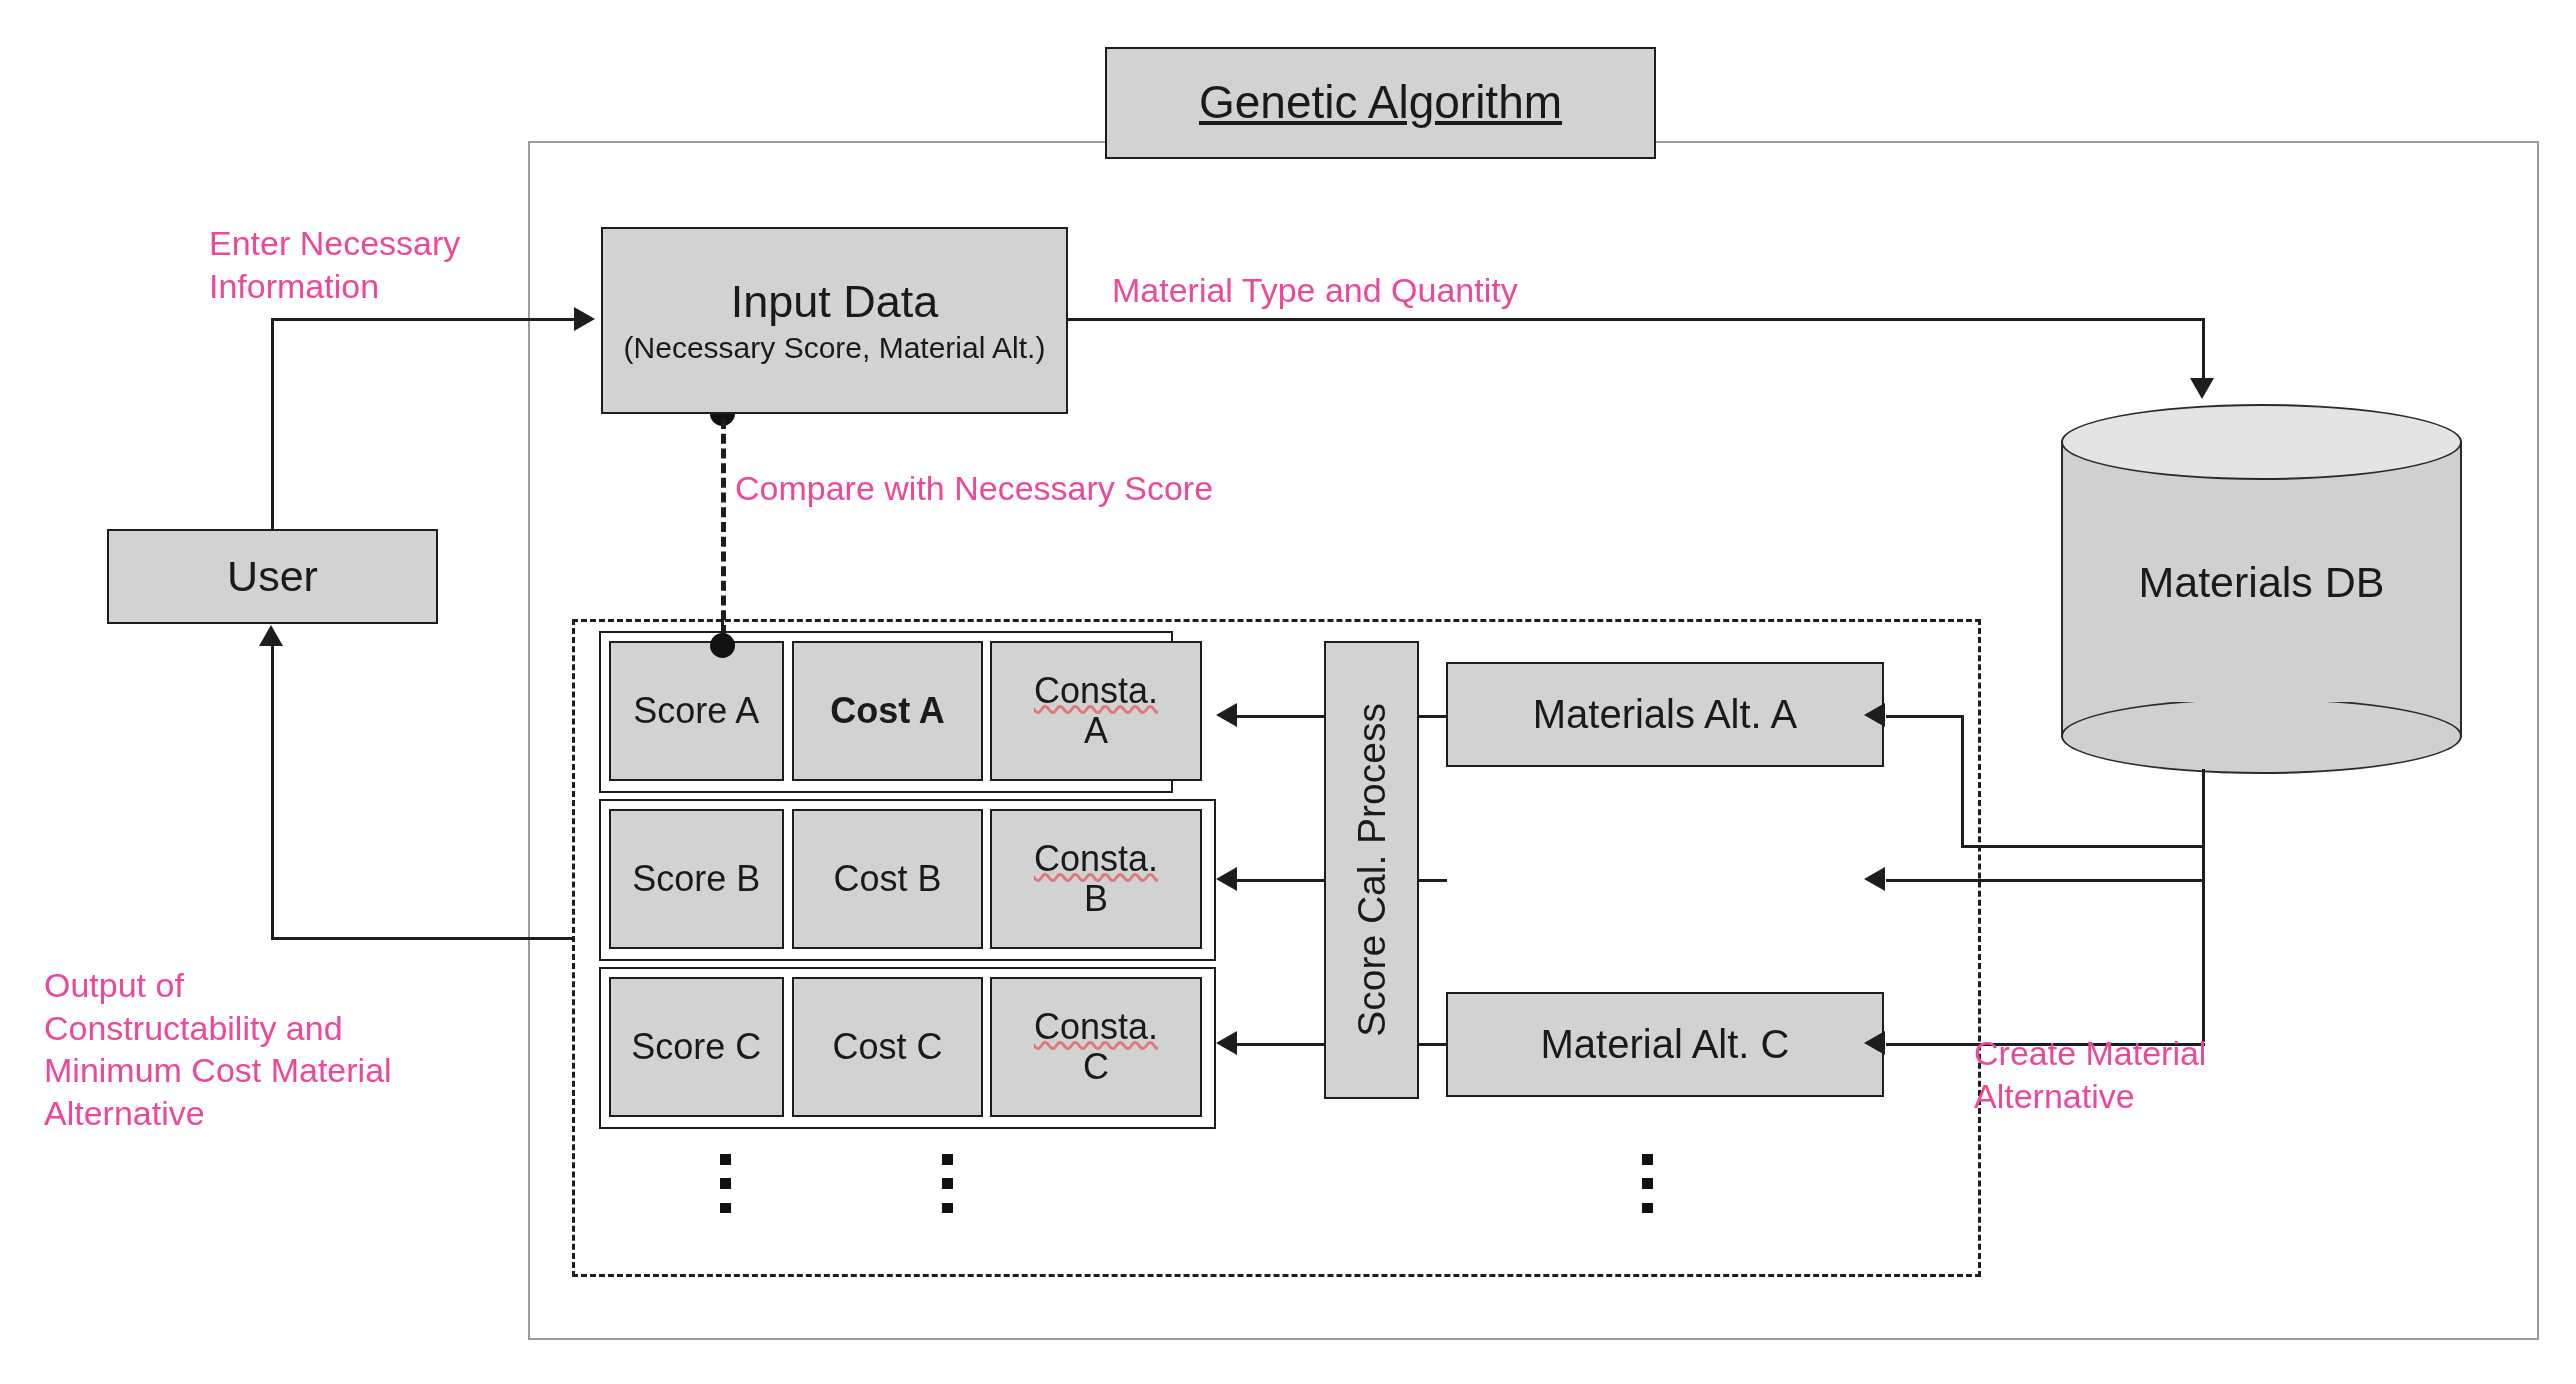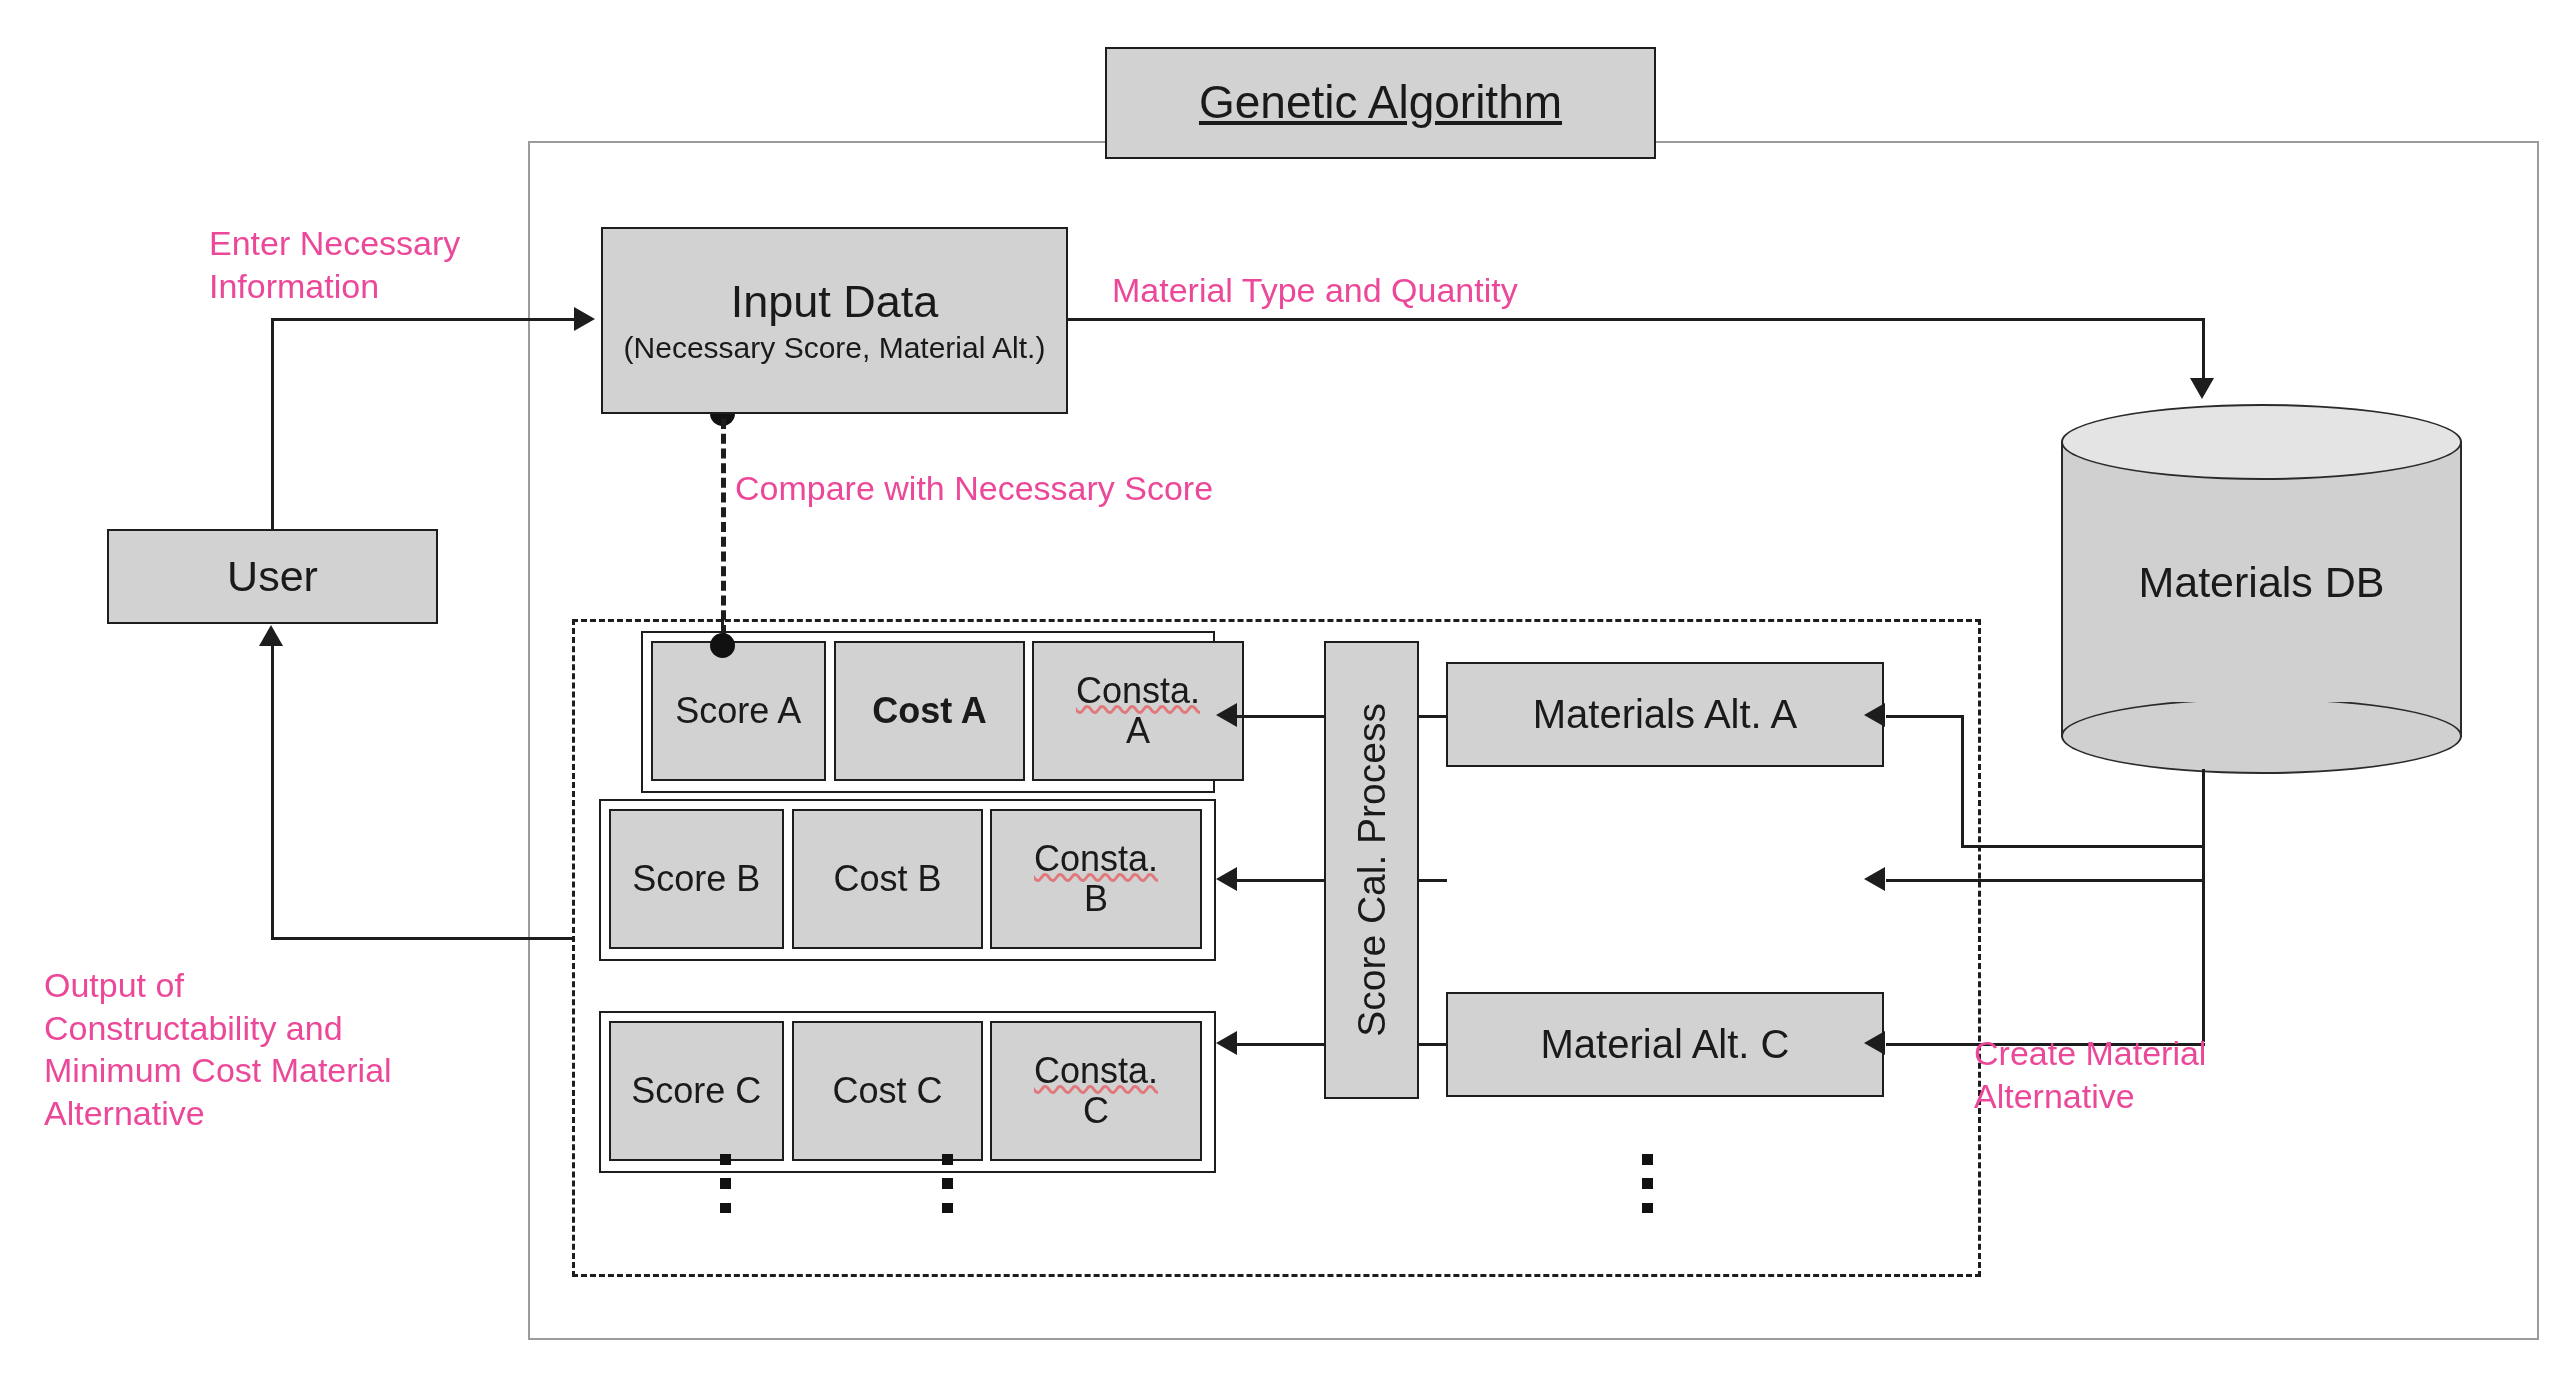--- a/index.html
+++ b/index.html
@@ -109,21 +109,21 @@
     <div class="bot"></div>
     <div class="bot-mask"></div>
     <div class="top"></div>
     <div class="txt">Materials DB</div>
   </div>
 
   <div class="box" id="score-cal-process">
     <span>Score Cal. Process</span>
   </div>
 
-  <div class="row-outer" style="left:599px;top:631px;width:574px;height:162px;margin-left:42px;">
+  <div class="row-outer" style="left:599px;top:631px;width:574px;height:162px;">
     <div class="cell" style="left:7.8px;top:7.8px;width:175px;height:140px;">
       <span>Score
 A</span>
     </div>
     <div class="cell" style="left:191px;top:7.8px;width:191px;height:140px;font-weight:bold;">
       <span>Cost A</span>
     </div>
     <div class="cell" style="left:389px;top:7.8px;width:212px;height:140px;flex-direction:column;">
       <span class="sq">Consta.</span>
       <span>A</span>
@@ -137,21 +137,21 @@
     <div class="cell" style="left:7.8px;top:7.8px;width:175px;height:140px;">
       <span>Score
 B</span>
     </div>
     <div class="cell" style="left:389px;top:7.8px;width:212px;height:140px;flex-direction:column;">
       <span class="sq">Consta.</span>
       <span>B</span>
     </div>
   </div>
 
-  <div class="row-outer" style="left:599px;top:967px;width:617px;height:162px;margin-top:44px;">
+  <div class="row-outer" style="left:599px;top:967px;width:617px;height:162px;">
     <div class="cell" style="left:7.8px;top:7.8px;width:175px;height:140px;">
       <span>Score
 C</span>
     </div>
     <div class="cell" style="left:191px;top:7.8px;width:191px;height:140px;">
       <span>Cost C</span>
     </div>
     <div class="cell" style="left:389px;top:7.8px;width:212px;height:140px;flex-direction:column;">
       <span class="sq">Consta.</span>
       <span>C</span>

